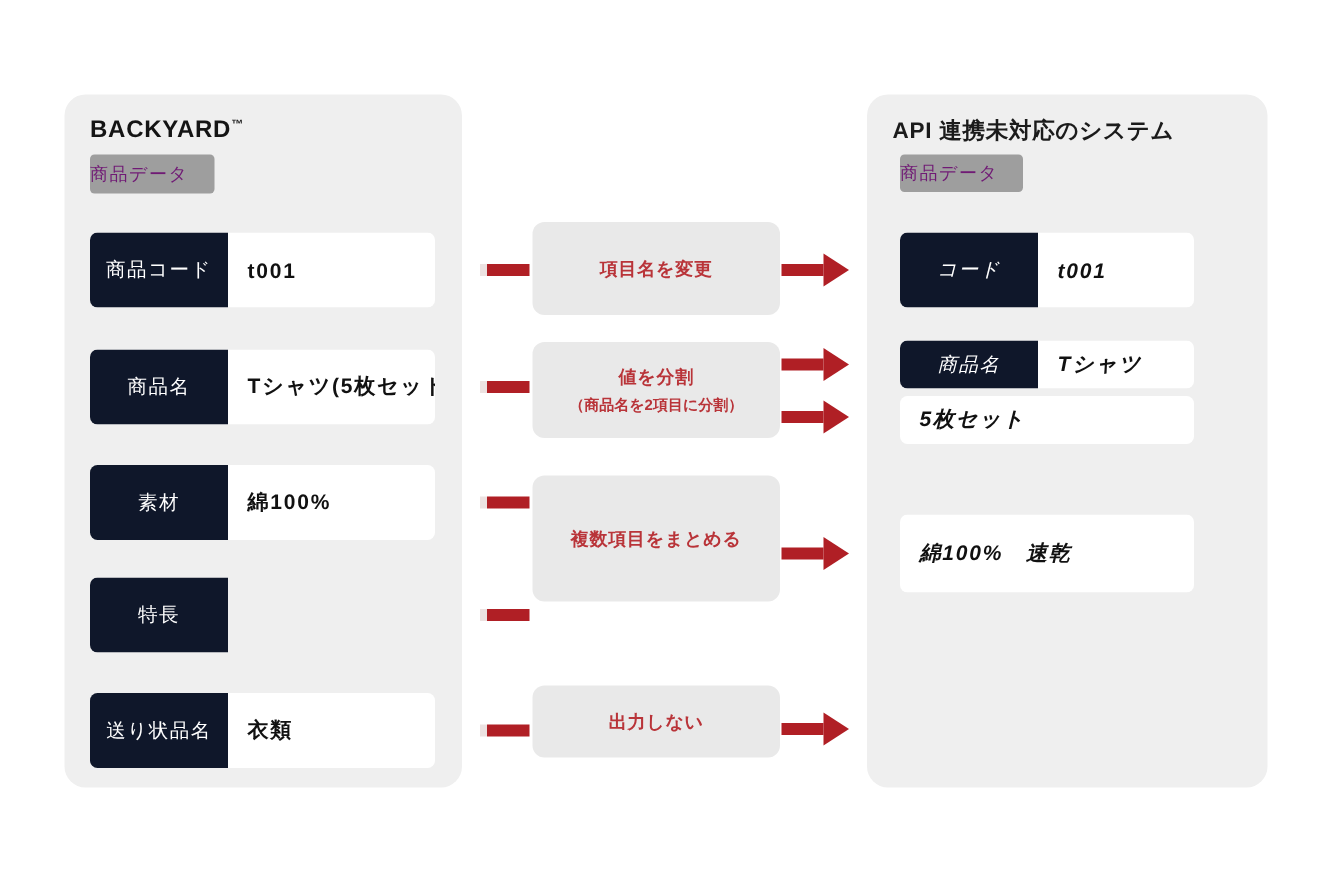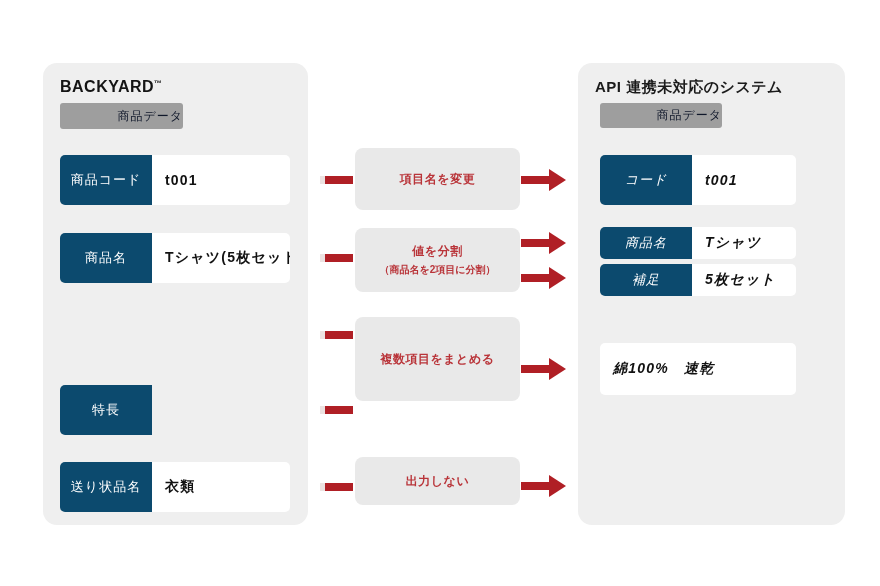--- a/index.html
+++ b/index.html
@@ -8,27 +8,27 @@
 
   
   .panel{position:absolute;top:63px;width:265px;height:462px;background:#efefef;border-radius:14px;}
   .panel.left{left:43px;}
   .panel.right{left:578px;width:267px;}
 
   .logo{position:absolute;left:17px;top:15px;font-size:16px;font-weight:800;letter-spacing:.5px;color:#141414;}
   .logo sup{font-size:8px;font-weight:800;vertical-align:super;}
   .panel-title{position:absolute;left:17px;top:15px;font-size:15px;font-weight:700;color:#1b1b1b;letter-spacing:.5px;white-space:nowrap;}
   .badge{position:absolute;left:17px;top:40px;width:83px;height:26px;background:#9e9e9e;border-radius:3px;
-         color:#0f172a;font-size:12px;line-height:26px;text-align:right;letter-spacing:1px;padding-left:40px;}
+         color:#701a75;font-size:12px;line-height:26px;text-align:left;letter-spacing:1px;}
   .panel.right .badge{left:22px;top:40px;width:82px;height:25px;line-height:25px;}
 
   
   .row{position:absolute;left:17px;width:230px;height:50px;display:flex;border-radius:5px;overflow:hidden;}
   .panel.right .row{left:22px;width:196px;font-style:italic;}
-  .row .lbl{width:92px;flex:0 0 92px;background:#0c4a6e;color:#ffffff;font-size:13px;display:flex;
+  .row .lbl{width:92px;flex:0 0 92px;background:#0f172a;color:#ffffff;font-size:13px;display:flex;
             align-items:center;justify-content:center;letter-spacing:1px;white-space:nowrap;}
   .row .val{flex:1;background:#ffffff;display:flex;align-items:center;padding-left:13px;
             font-size:14px;font-weight:700;letter-spacing:1.2px;color:#111;white-space:nowrap;}
   .row.sm{height:32px;}
 
   
   .tbox{position:absolute;left:355px;width:165px;background:#e9e9e9;border-radius:8px;
         display:flex;flex-direction:column;align-items:center;justify-content:center;text-align:center;}
   .tbox .t-main{color:#b93439;font-size:12px;font-weight:700;letter-spacing:.5px;}
   .tbox .t-sub{color:#b93439;font-size:10px;font-weight:700;margin-top:3px;letter-spacing:0;}
@@ -51,20 +51,24 @@
     </div>
     <div class="badge" style="top:40px">商品データ</div>
 
     <div class="row" style="top:92px">
       <div class="lbl">商品コード</div>
       <div class="val">t001</div>
     </div>
     <div class="row" style="top:170px">
       <div class="lbl">商品名</div>
       <div class="val">Tシャツ(5枚セット)</div>
+    </div>
+    <div class="row" style="top:247px">
+      <div class="lbl">素材</div>
+      <div class="val">綿100%</div>
     </div>
     <div class="row" style="top:322px">
       <div class="lbl">特長</div>
     </div>
     <div class="row" style="top:399px">
       <div class="lbl">送り状品名</div>
       <div class="val">衣類</div>
     </div>
   </section>
 
@@ -115,21 +119,20 @@
 
     <div class="row" style="top:92px">
       <div class="lbl">コード</div>
       <div class="val">t001</div>
     </div>
     <div class="row sm" style="top:164px">
       <div class="lbl">商品名</div>
       <div class="val">Tシャツ</div>
     </div>
     <div class="row sm" style="top:201px">
-      <div class="lbl">補足</div>
       <div class="val">5枚セット</div>
     </div>
     <div class="row" style="top:280px;height:52px">
       <div class="val">綿100%　速乾</div>
     </div>
   </section>
 
 </div>
 
 </body></html>

